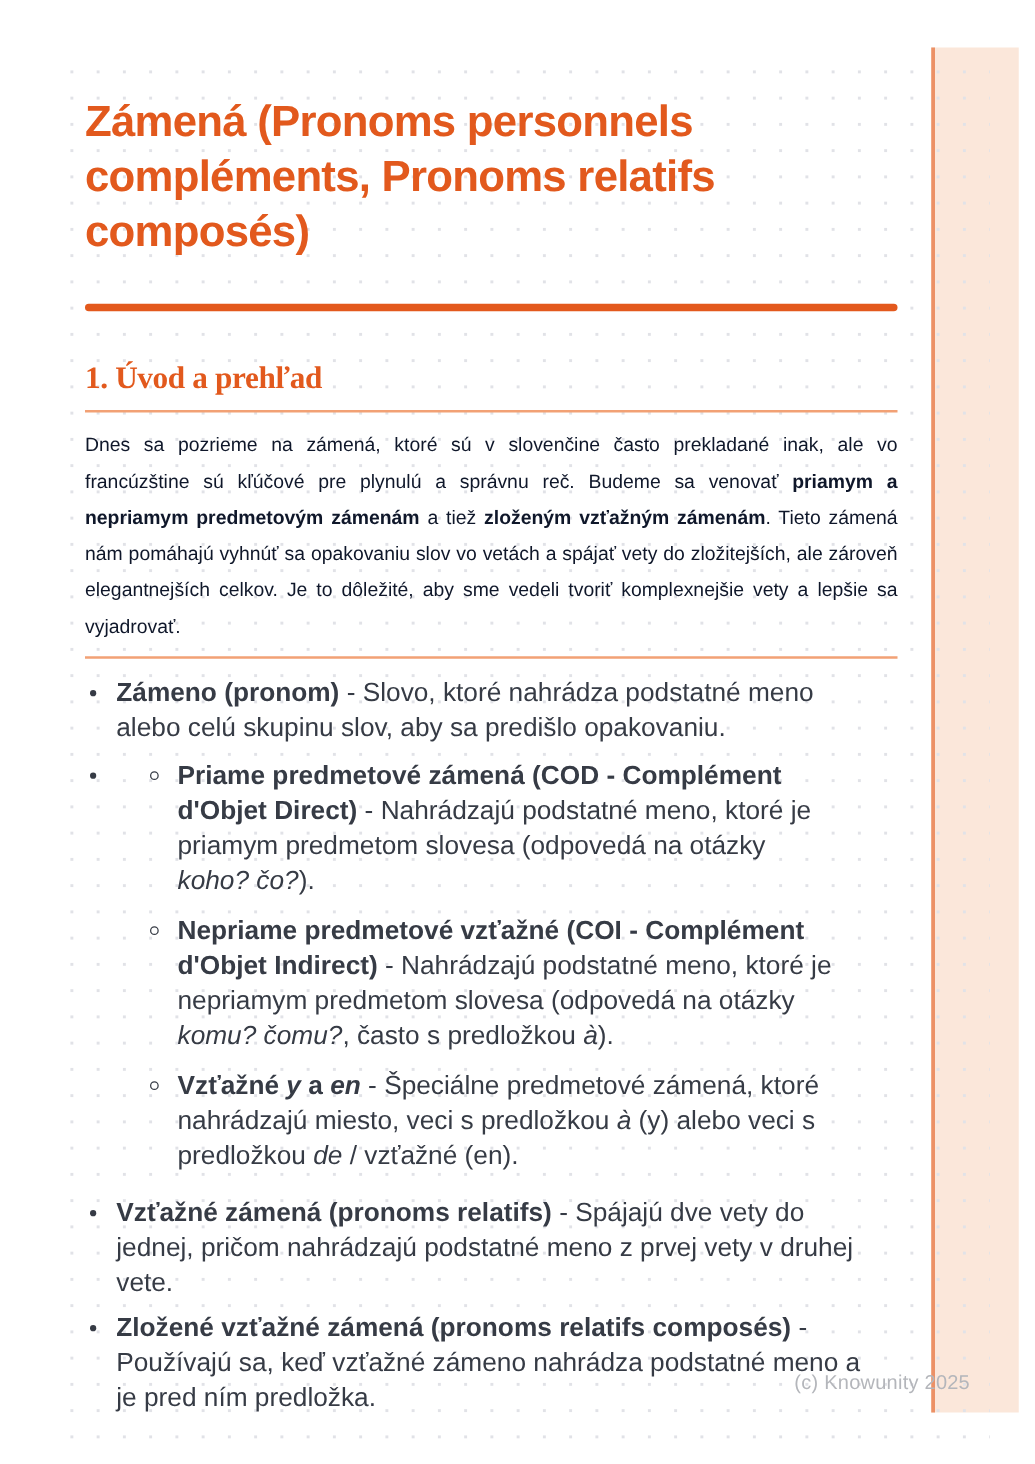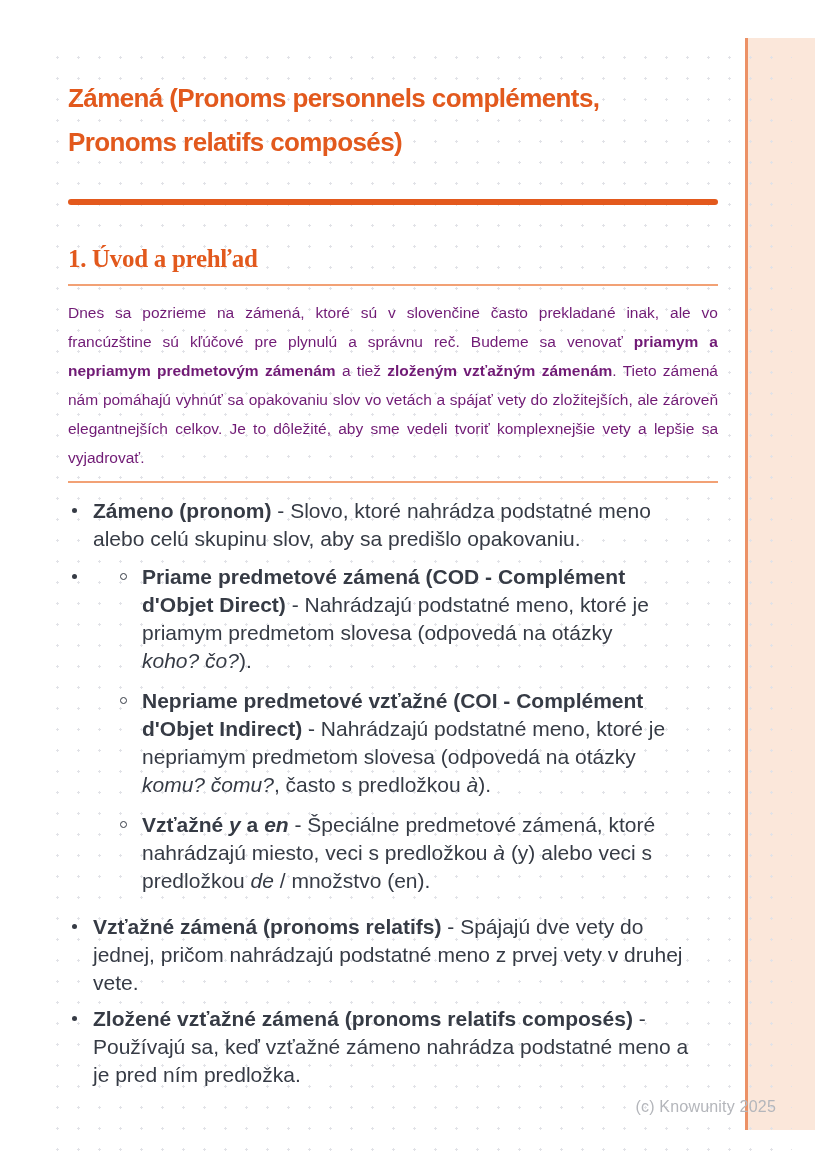--- a/index.html
+++ b/index.html
@@ -38,21 +38,21 @@
     position: absolute;
     left: 68px; top: 0;
     width: 650px;
     color: #363b45;
     z-index: 3;
   }
 
   h1.doc-title {
     margin: 76px 0 0 0;
     max-width: 545px;
-    font-size: 26px;
+    font-size: 35px;
     line-height: 44px;
     font-weight: 700;
     letter-spacing: -0.6px;
     color: #e2591d;
   }
   .title-rule {
     margin-top: 35px;
     height: 6px;
     border-radius: 3px;
     background: #e3591d;
@@ -73,21 +73,21 @@
     height: 2px;
     background: #f2a175;
     margin-top: 9px;
   }
 
   .intro-paragraph {
     margin: 12px 0 0 0;
     font-size: 15.5px;
     line-height: 29px;
     text-align: justify;
-    color: #701a75;
+    color: #0f172a;
   }
 
   ul.defs-list {
     list-style: none;
     margin: 14px 0 0 0;
     padding: 0;
     font-size: 21px;
     line-height: 28px;
   }
   ul.defs-list > li {
@@ -175,21 +175,21 @@
             <li>
               <span class="li-ring"></span>
               <span><span class="seg-b">Priame predmetové zámená (COD - Complément d'Objet Direct)</span><span> - Nahrádzajú podstatné meno, ktoré je priamym predmetom slovesa (odpovedá na otázky </span><span class="seg-i">koho? čo?</span><span>).</span></span>
             </li>
             <li>
               <span class="li-ring"></span>
               <span><span class="seg-b">Nepriame predmetové vzťažné (COI - Complément d'Objet Indirect)</span><span> - Nahrádzajú podstatné meno, ktoré je nepriamym predmetom slovesa (odpovedá na otázky </span><span class="seg-i">komu? čomu?</span><span>, často s predložkou </span><span class="seg-i">à</span><span>).</span></span>
             </li>
             <li>
               <span class="li-ring"></span>
-              <span><span class="seg-b">Vzťažné </span><span class="seg-bi">y</span><span class="seg-b"> a </span><span class="seg-bi">en</span><span> - Špeciálne predmetové zámená, ktoré nahrádzajú miesto, veci s predložkou </span><span class="seg-i">à</span><span> (y) alebo veci s predložkou </span><span class="seg-i">de</span><span> / množstvo (en).</span></span>
+              <span><span class="seg-b">Vzťažné </span><span class="seg-bi">y</span><span class="seg-b"> a </span><span class="seg-bi">en</span><span> - Špeciálne predmetové zámená, ktoré nahrádzajú miesto, veci s predložkou </span><span class="seg-i">à</span><span> (y) alebo veci s predložkou </span><span class="seg-i">de</span><span> / vzťažné (en).</span></span>
             </li>
           </ul>
         </li>
 
         <li>
           <span class="li-dot"></span>
           <span><span class="seg-b">Vzťažné zámená (pronoms relatifs)</span><span> - Spájajú dve vety do jednej, pričom nahrádzajú podstatné meno z prvej vety v druhej vete.</span></span>
         </li>
 
         <li>

